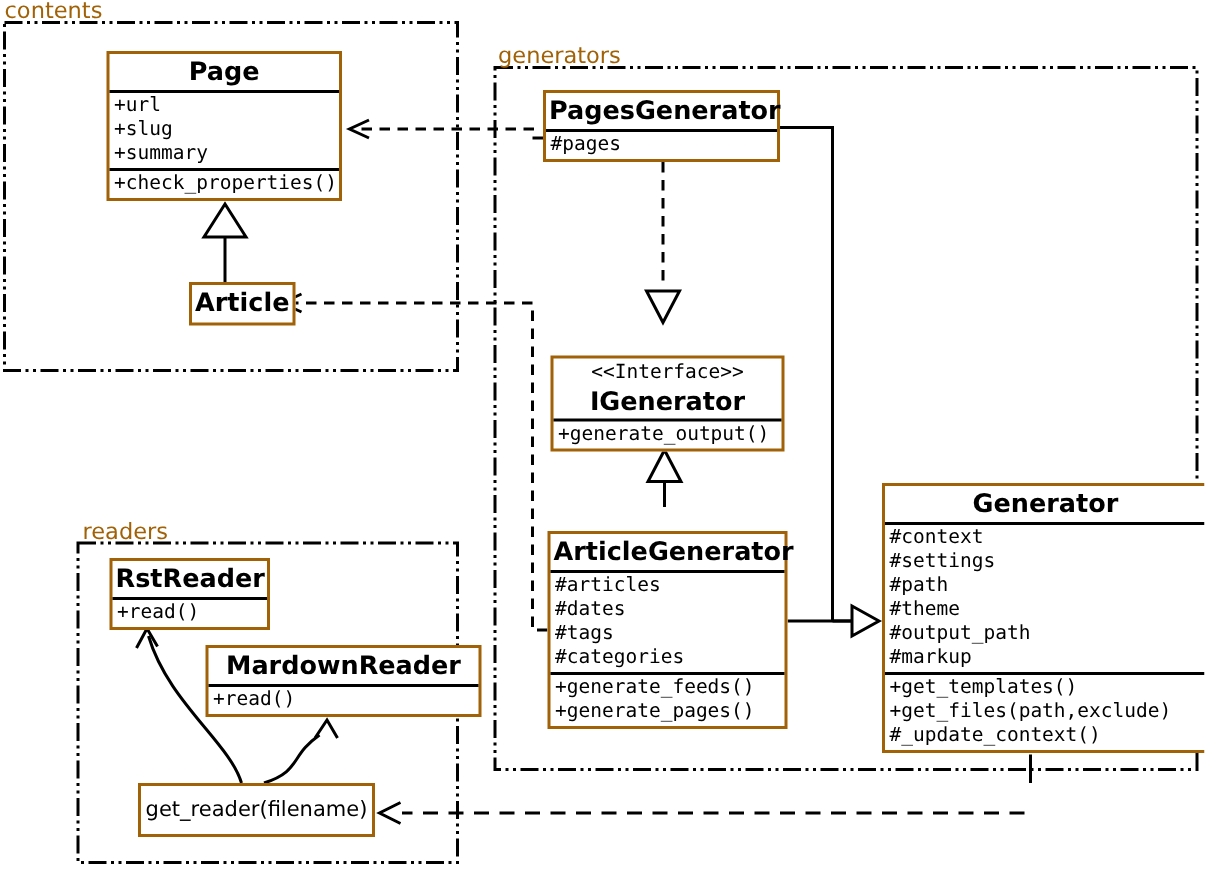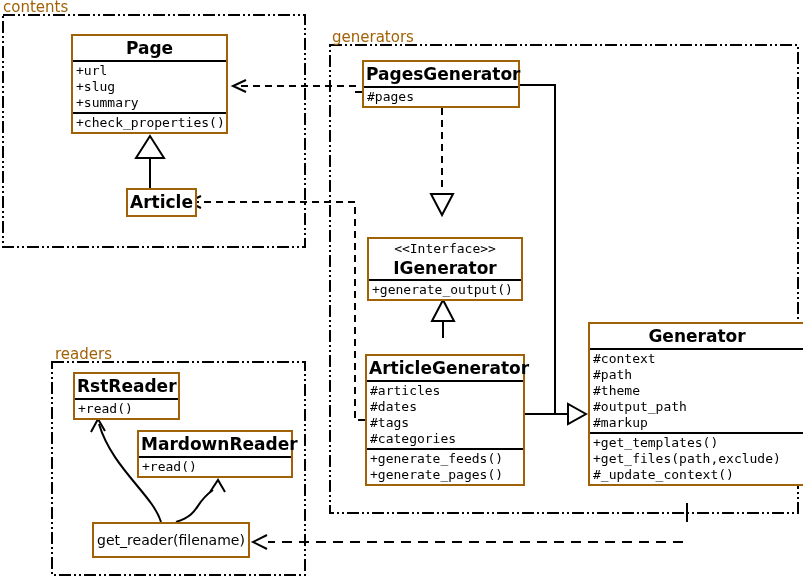--- a/index.html
+++ b/index.html
@@ -148,40 +148,41 @@
     <div class="compartment">
         <div class="member">+generate_feeds()</div>
         <div class="member">+generate_pages()</div>
       </div>
   </div>
 
   <div class="box" style="left:588px;top:322px;width:218px;">
     <div class="title">Generator</div>
     <div class="compartment">
         <div class="member">#context</div>
+        <div class="member">#settings</div>
         <div class="member">#path</div>
         <div class="member">#theme</div>
         <div class="member">#output_path</div>
         <div class="member">#markup</div>
       </div>
     <div class="compartment">
         <div class="member">+get_templates()</div>
         <div class="member">+get_files(path,exclude)</div>
         <div class="member">#_update_context()</div>
       </div>
   </div>
 
   <div class="box" style="left:73px;top:372px;width:107px;">
     <div class="title">RstReader</div>
     <div class="compartment">
         <div class="member">+read()</div>
       </div>
   </div>
 
-  <div class="box" style="left:137px;top:430px;width:156px;">
+  <div class="box" style="left:137px;top:430px;width:184px;">
     <div class="title">MardownReader</div>
     <div class="compartment">
         <div class="member">+read()</div>
       </div>
   </div>
 
   <div class="box plainbox" style="left:92px;top:522px;width:158px;height:36px;">
     <span>get_reader(filename)</span>
   </div>
 

